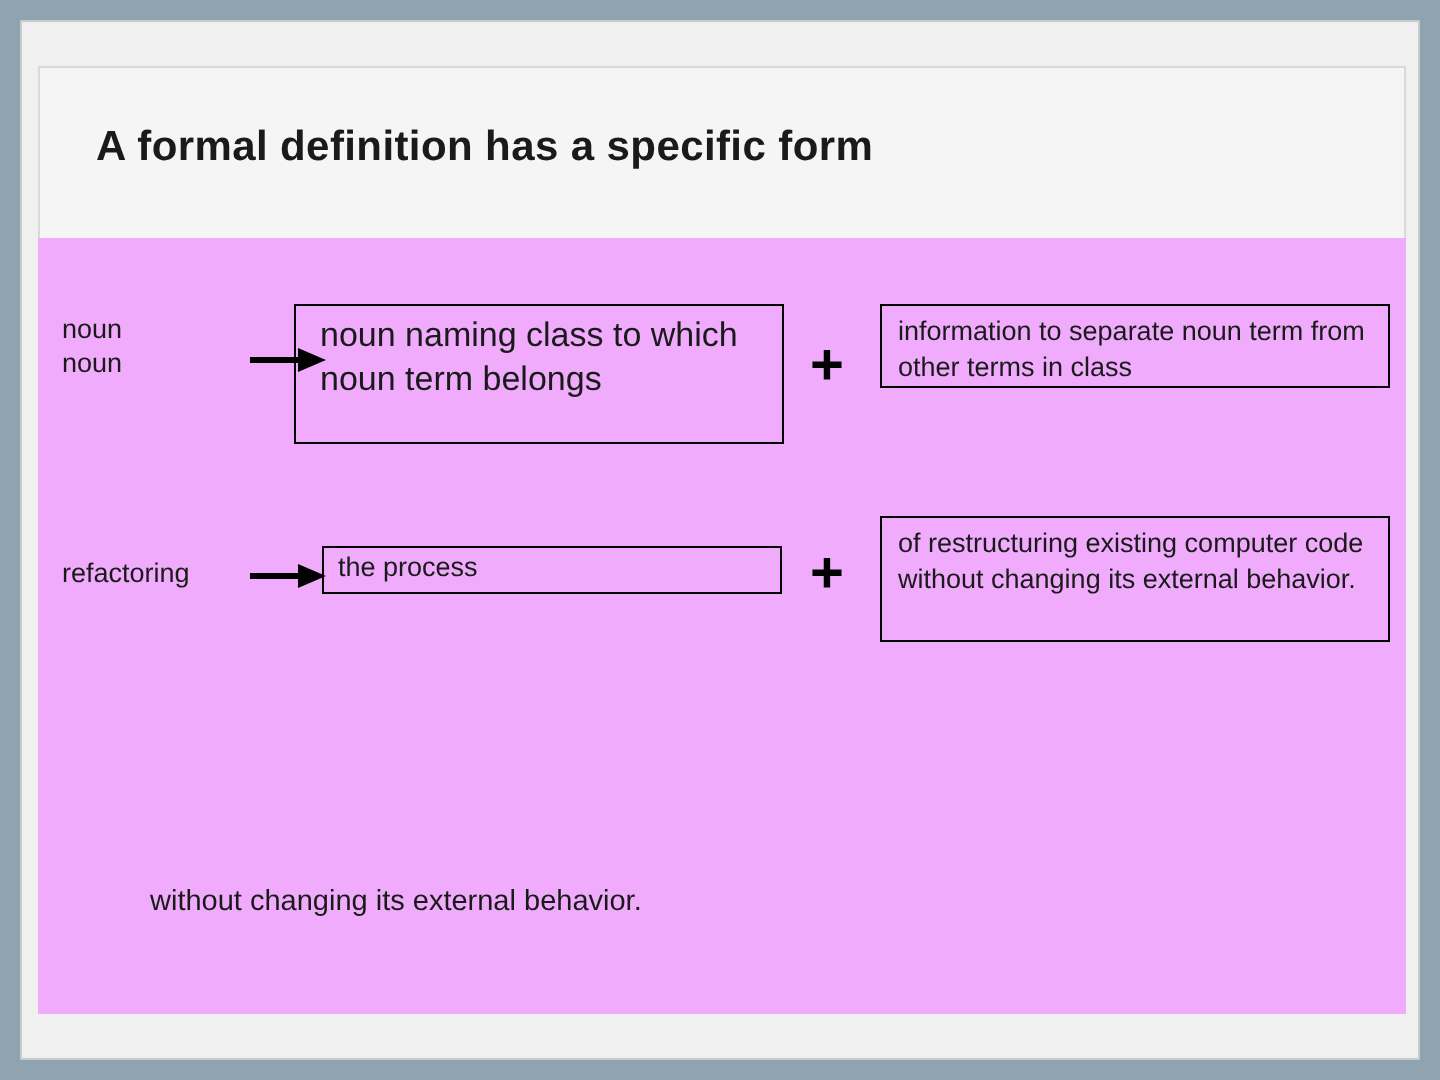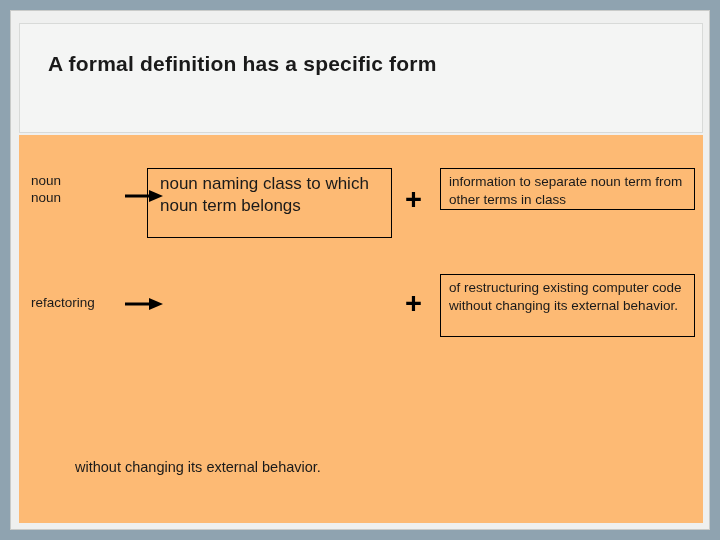--- a/index.html
+++ b/index.html
@@ -19,43 +19,43 @@
     top: 10px;
     width: 700px;
     height: 520px;
     background: #eff0ef;
     border: 1px solid #c9cbc9;
     box-sizing: border-box;
   }
   .title-bar {
     position: absolute;
     left: 8px;
-    top: 12px;
+    top: 22px;
     width: 684px;
     height: 110px;
     background: #f4f5f4;
     border: 1px solid #d8dad8;
     box-sizing: border-box;
   }
   .title-text {
     position: absolute;
     left: 28px;
     top: 28px;
     font-size: 21px;
     font-weight: bold;
     color: #1a1a1a;
     letter-spacing: 0.2px;
   }
   .body-area {
     position: absolute;
     left: 8px;
-    top: 124px;
+    top: 108px;
     width: 684px;
     height: 388px;
-    background: #fdba74;
+    background: #f0abfc;
     box-sizing: border-box;
   }
 
   
   .r1-label {
     position: absolute;
     left: 12px;
     top: 38px;
     font-size: 13.5px;
     color: #1a1a1a;
@@ -224,20 +224,23 @@
       <div class="txt">information to separate noun term from other terms in class</div>
     </div>
 
     <div class="r2-label">refactoring</div>
 
     <svg class="arrow2" viewBox="0 0 40 14">
       <line x1="2" y1="7" x2="28" y2="7" stroke="#000" stroke-width="3"></line>
       <polygon points="26,1 40,7 26,13" fill="#000"></polygon>
     </svg>
 
+    <div class="r2-box">
+      <div class="txt">the process</div>
+    </div>
 
     <div class="plus2">+</div>
 
     <div class="r2-box2">
       <div class="txt">of restructuring existing computer code without changing its external behavior.</div>
     </div>
 
     <div class="summary">
       <span class="l2">without changing its external behavior.</span>
     </div>

